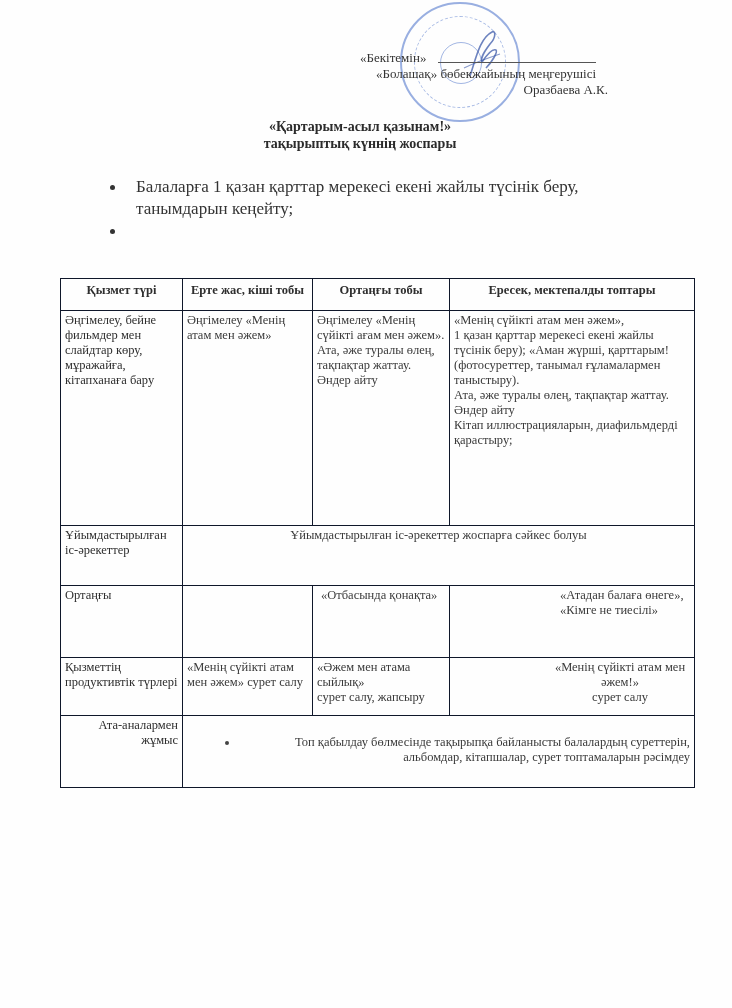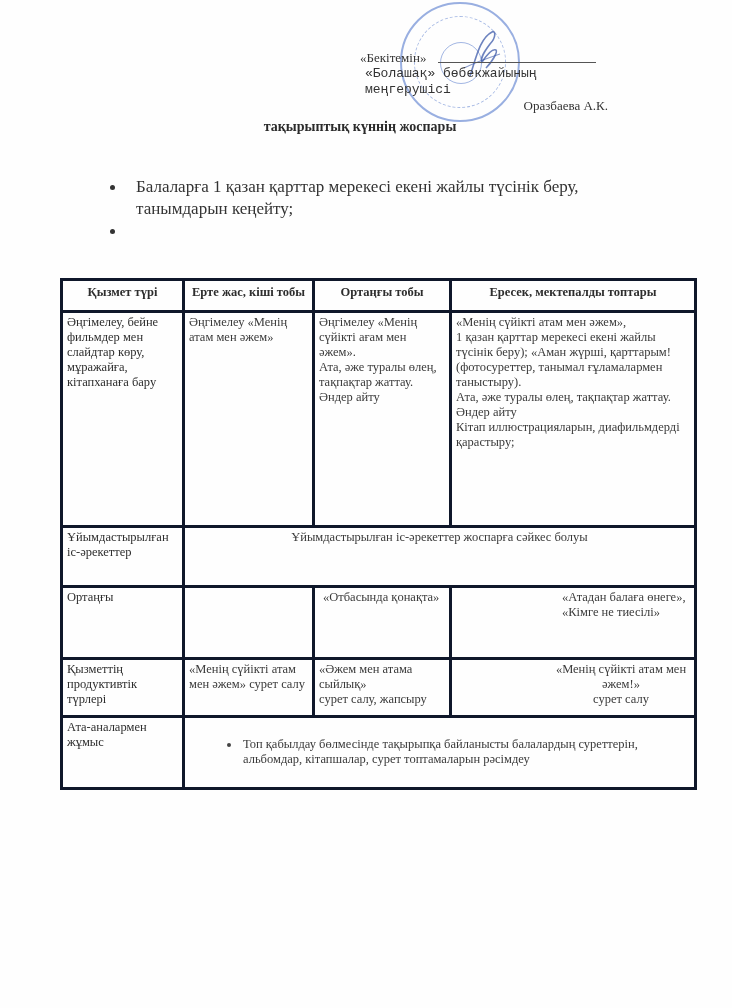--- a/index.html
+++ b/index.html
@@ -35,21 +35,21 @@
       position: relative;
       padding-left: 0;
     }
     .approval .sign-line {
       position: absolute;
       left: 78px;
       top: 12px;
       width: 158px;
       border-bottom: 1px solid #555;
     }
-    .approval .line2 { margin-left: 5px; font-family: Liberation Mono, monospace; }
+    .approval .line2 { margin-left: 16px; }
     .approval .line3 { text-align: right; padding-right: 22px; }
 
     
     .stamp {
       position: absolute;
       left: 400px;
       top: 2px;
       width: 120px;
       height: 120px;
       border-radius: 50%;
@@ -129,21 +129,21 @@
       left: 60px;
       top: 278px;
       width: 634px;
       border-collapse: collapse;
       table-layout: fixed;
       font-size: 12.5px;
       line-height: 15px;
       color: #3a3a3a;
     }
     .plan-table td, .plan-table th {
-      border: 3px solid #0f172a;
+      border: 1px solid #0f172a;
       vertical-align: top;
       padding: 2px 4px;
       box-sizing: border-box;
     }
     .plan-table th {
       font-weight: bold;
       text-align: center;
       font-size: 12.5px;
       color: #2e2e2e;
       padding-top: 4px;
@@ -151,21 +151,21 @@
     .plan-table td.rowhead {
       font-weight: normal;
       color: #2e2e2e;
     }
     .plan-table td.center { text-align: center; }
     .row-header { height: 32px; }
     .row-1 { height: 215px; }
     .row-2 { height: 60px; }
     .row-3 { height: 72px; }
     .row-4 { height: 58px; }
-    .row-5 { height: 72px; }
+    .row-5 { height: 72px; text-align: right; }
     .cell-line { display: block; }
     .parent-list {
       margin: 0;
       padding: 0 0 0 36px;
       list-style: none;
     }
     .parent-list li {
       position: relative;
       padding-left: 18px;
       margin-top: 17px;
@@ -195,20 +195,21 @@
   <div class="approval">
     <div class="line1">
       <span>«Бекітемін»</span>
       <span class="sign-line"></span>
     </div>
     <div class="line2">«Болашақ» бөбекжайының меңгерушісі</div>
     <div class="line3">Оразбаева А.К.</div>
   </div>
 
   <div class="title">
+    <div>«Қартарым-асыл қазынам!»</div>
     <div>тақырыптық  күннің жоспары</div>
   </div>
 
   <ul class="goals">
     <li>Балаларға 1 қазан қарттар мерекесі екені жайлы  түсінік беру, танымдарын кеңейту;</li>
     <li class="empty"></li>
   </ul>
 
   <table class="plan-table">
     <colgroup>

